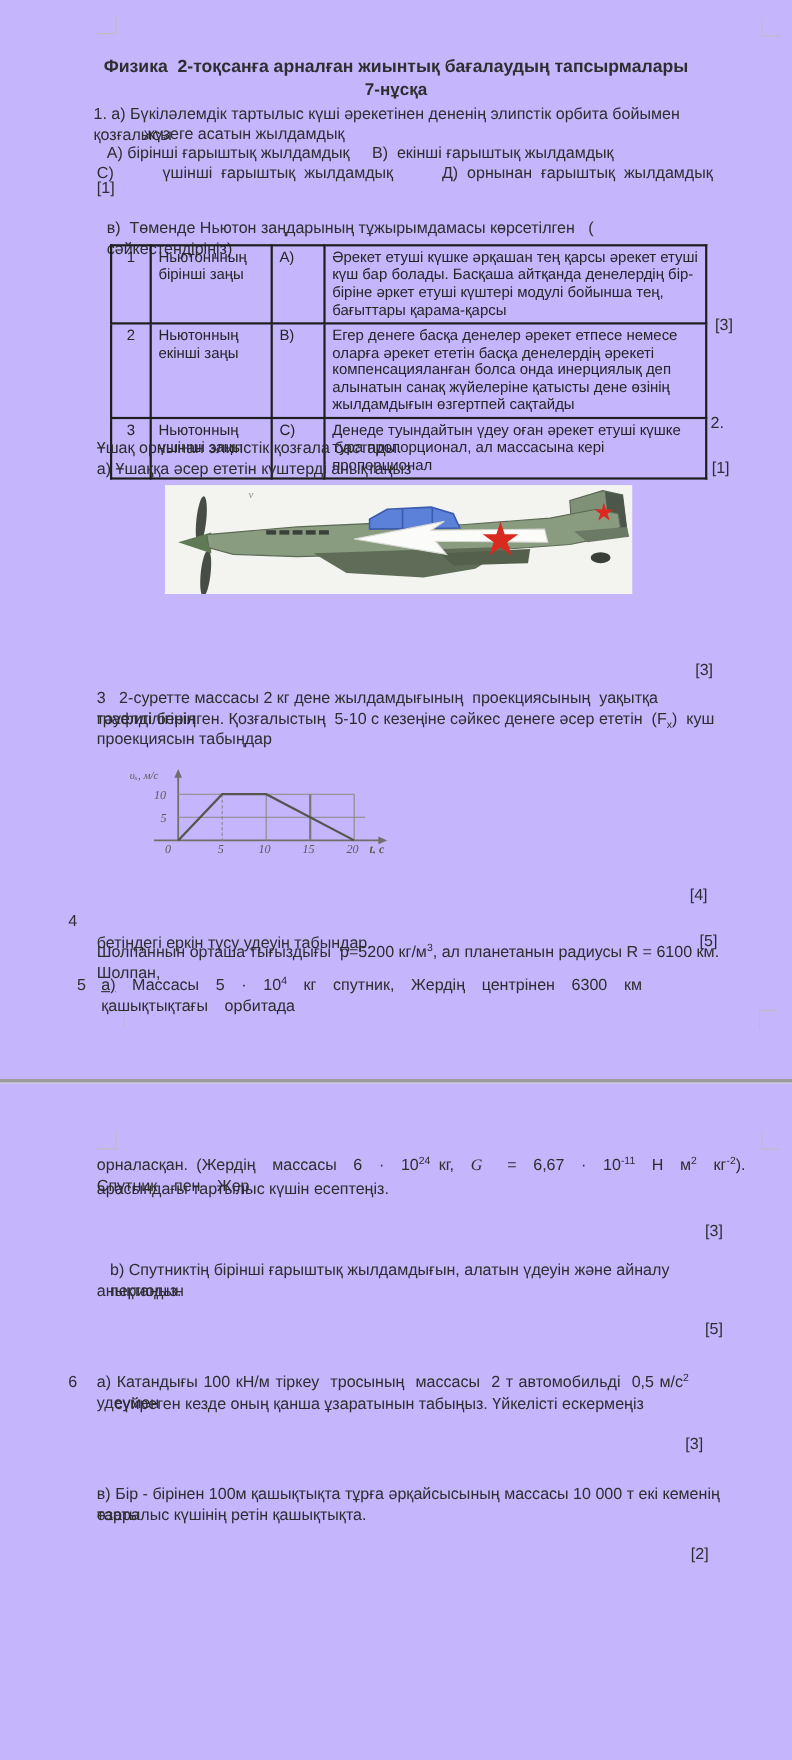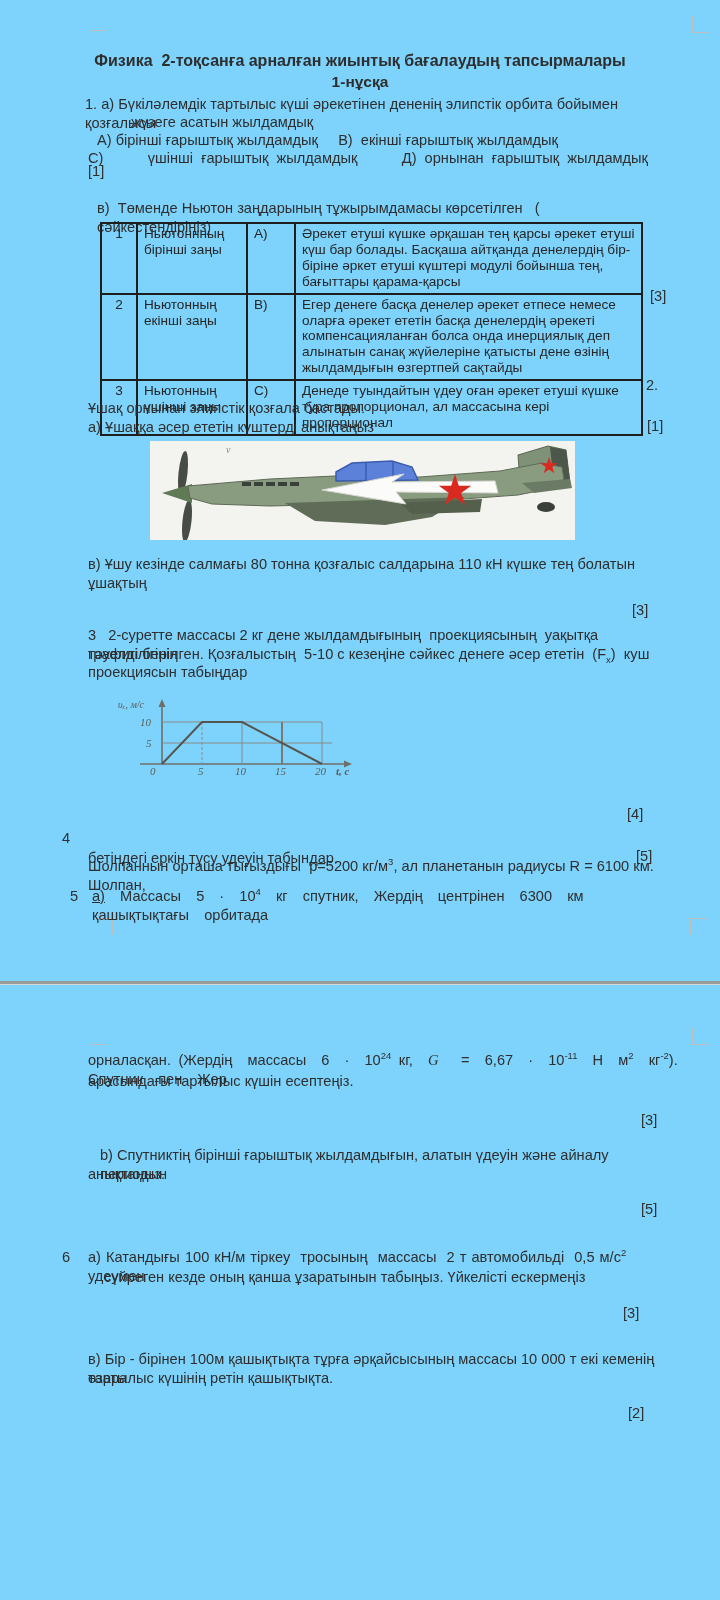--- a/index.html
+++ b/index.html
@@ -1,16 +1,16 @@
 <!DOCTYPE html>
 <html><head>
 <meta charset="utf-8">
 <style>
   html,body{margin:0;padding:0;background:#ffffff;}
-  .screen{position:relative;width:720px;height:1600px;background:#7dd3fc;overflow:hidden;
+  .screen{position:relative;width:720px;height:1600px;background:#c4b5fd;overflow:hidden;
           font-family:"Liberation Sans",sans-serif;color:#2e2e2e;}
   .t{position:absolute;font-size:14.6px;line-height:18.5px;white-space:pre-wrap;}
   .title{font-weight:bold;font-size:16px;text-align:center;width:720px;}
   .mark{position:absolute;font-size:14.6px;color:#2e2e2e;}
   .just{display:flex;justify-content:space-between;}
   .just span{white-space:pre;}
   sup{font-size:0.65em;line-height:0;vertical-align:super;}
   sub{font-size:0.65em;line-height:0;vertical-align:sub;}
   u{text-decoration:underline;}
   i{font-style:italic;font-family:"Liberation Serif",serif;}
@@ -35,21 +35,21 @@
 <body>
 
 <div class="screen">
 
   <div class="corner c-tl" style="left:89px;top:14px;"></div>
   <div class="corner c-tr" style="left:692px;top:16px;"></div>
   <div class="corner c-bl" style="left:96px;top:918px;"></div>
   <div class="corner c-br" style="left:690px;top:918px;"></div>
 
   <div class="t title" style="left:0;top:52px;">Физика  2-тоқсанға арналған жиынтық бағалаудың тапсырмалары</div>
-  <div class="t title" style="left:0;top:73px;font-size:15.5px;">1-нұсқа</div>
+  <div class="t title" style="left:0;top:73px;font-size:15.5px;">7-нұсқа</div>
 
   <div class="t" style="left:85px;top:95px;width:575px;">1. а) Бүкіләлемдік тартылыс күші әрекетінен дененің элипстік орбита бойымен қозғалысы</div>
   <div class="t" style="left:85px;top:113px;width:575px;margin-left:46px;">жүзеге асатын жылдамдық</div>
   <div class="t" style="left:97px;top:131px;width:560px;">А) бірінші ғарыштық жылдамдық     В)  екінші ғарыштық жылдамдық</div>
   <div class="t just" style="left:88px;top:149px;width:560px;">
     <span>С)</span>
     <span>үшінші  ғарыштық  жылдамдық</span>
     <span>Д)  орнынан  ғарыштық  жылдамдық</span>
   </div>
   <div class="mark" style="left:88px;top:163px;">[1]</div>
@@ -118,21 +118,20 @@
 
       <polygon points="345,40 242,41 254,33 172,49 256,63 246,51 348,52" fill="#fbfbf9" stroke="#d8d8d2" stroke-width="1"></polygon>
 
       <polygon points="305,33 308.8,44.7 321.2,44.7 311.2,52 315,63.8 305,56.5 295,63.8 298.8,52 288.8,44.7 301.2,44.7" fill="#da2a20"></polygon>
       <polygon points="399,16 401,22.2 407.6,22.2 402.3,26.1 404.3,32.3 399,28.4 393.7,32.3 395.7,26.1 390.4,22.2 397,22.2" fill="#da2a20"></polygon>
 
       <ellipse cx="396" cy="66" rx="9" ry="5" fill="#3a3f38"></ellipse>
     </svg>
   </div>
 
-  <div class="t" style="left:88px;top:555px;width:570px;">в) Ұшу кезінде салмағы 80 тонна қозғалыс салдарына 110 кН күшке тең болатын ұшақтың</div>
   <div class="mark" style="left:632px;top:602px;">[3]</div>
 
   <div class="t" style="left:88px;top:626px;width:575px;">3   2-суретте массасы 2 кг дене жылдамдығының  проекциясының  уақытқа тәуелділігінің</div>
   <div class="t" style="left:88px;top:645px;width:575px;">графигі берілген. Қозғалыстың  5-10 с кезеңіне сәйкес денеге әсер ететін  (F<sub>x</sub>)  куш</div>
   <div class="t" style="left:88px;top:663px;width:575px;">проекциясын табыңдар</div>
 
   <div style="position:absolute;left:114px;top:690px;width:240px;height:86px;">
     <svg width="240" height="86" viewBox="0 0 240 86" xmlns="http://www.w3.org/2000/svg" font-family="Liberation Serif, serif" font-style="italic" fill="#5c5c55">
 
       <line x1="48" y1="74" x2="48" y2="13" stroke="#6f6f6a" stroke-width="1.6"></line>

